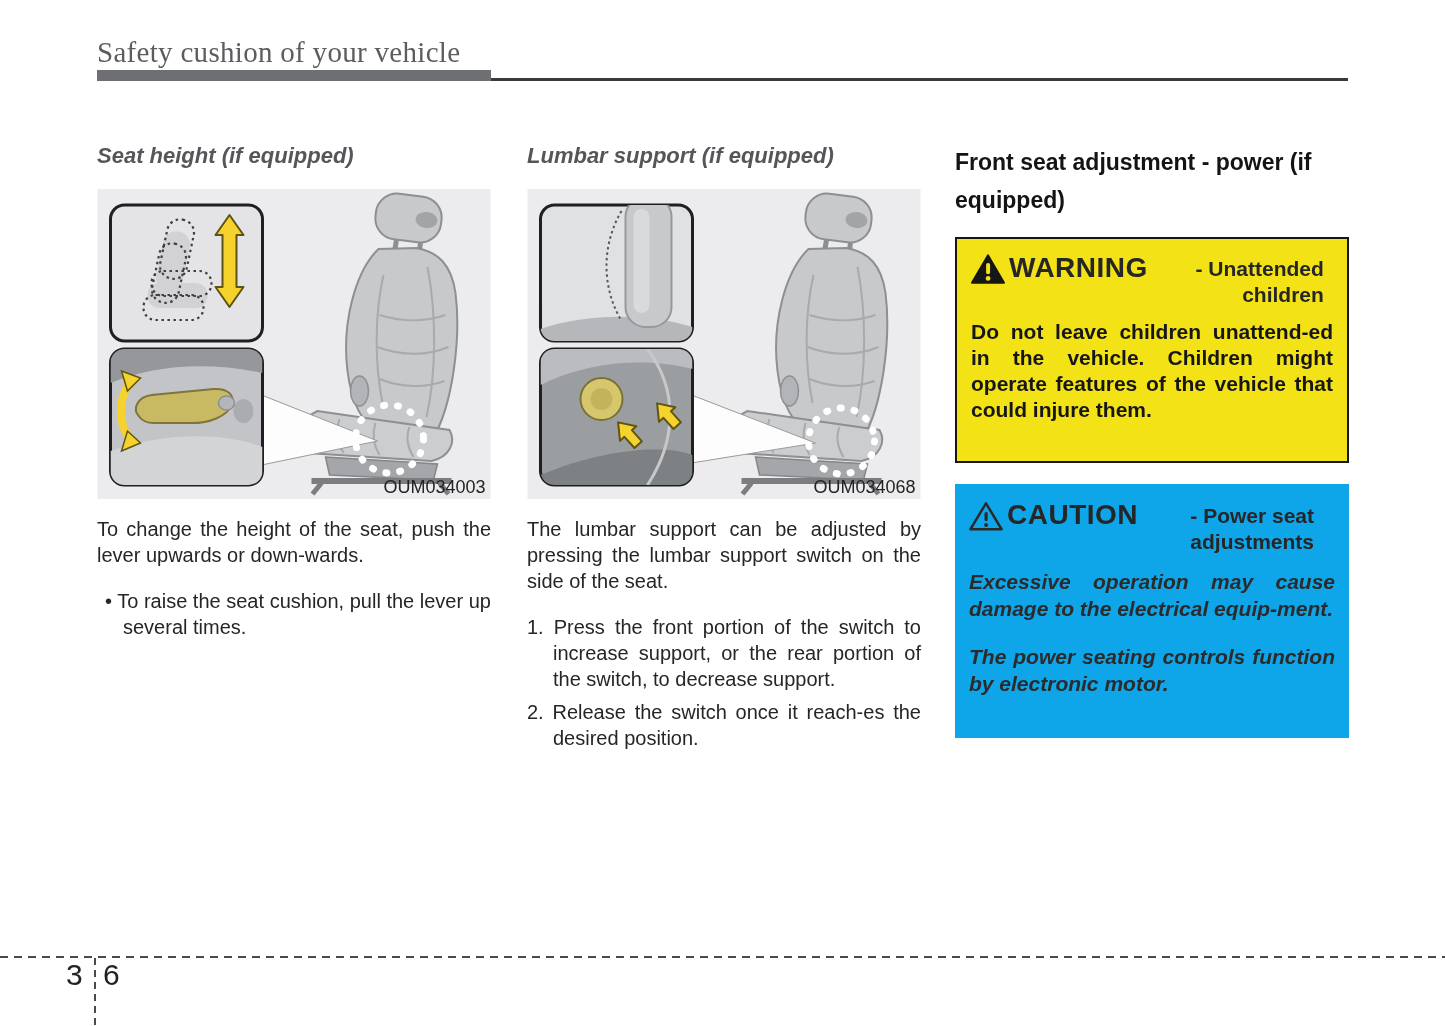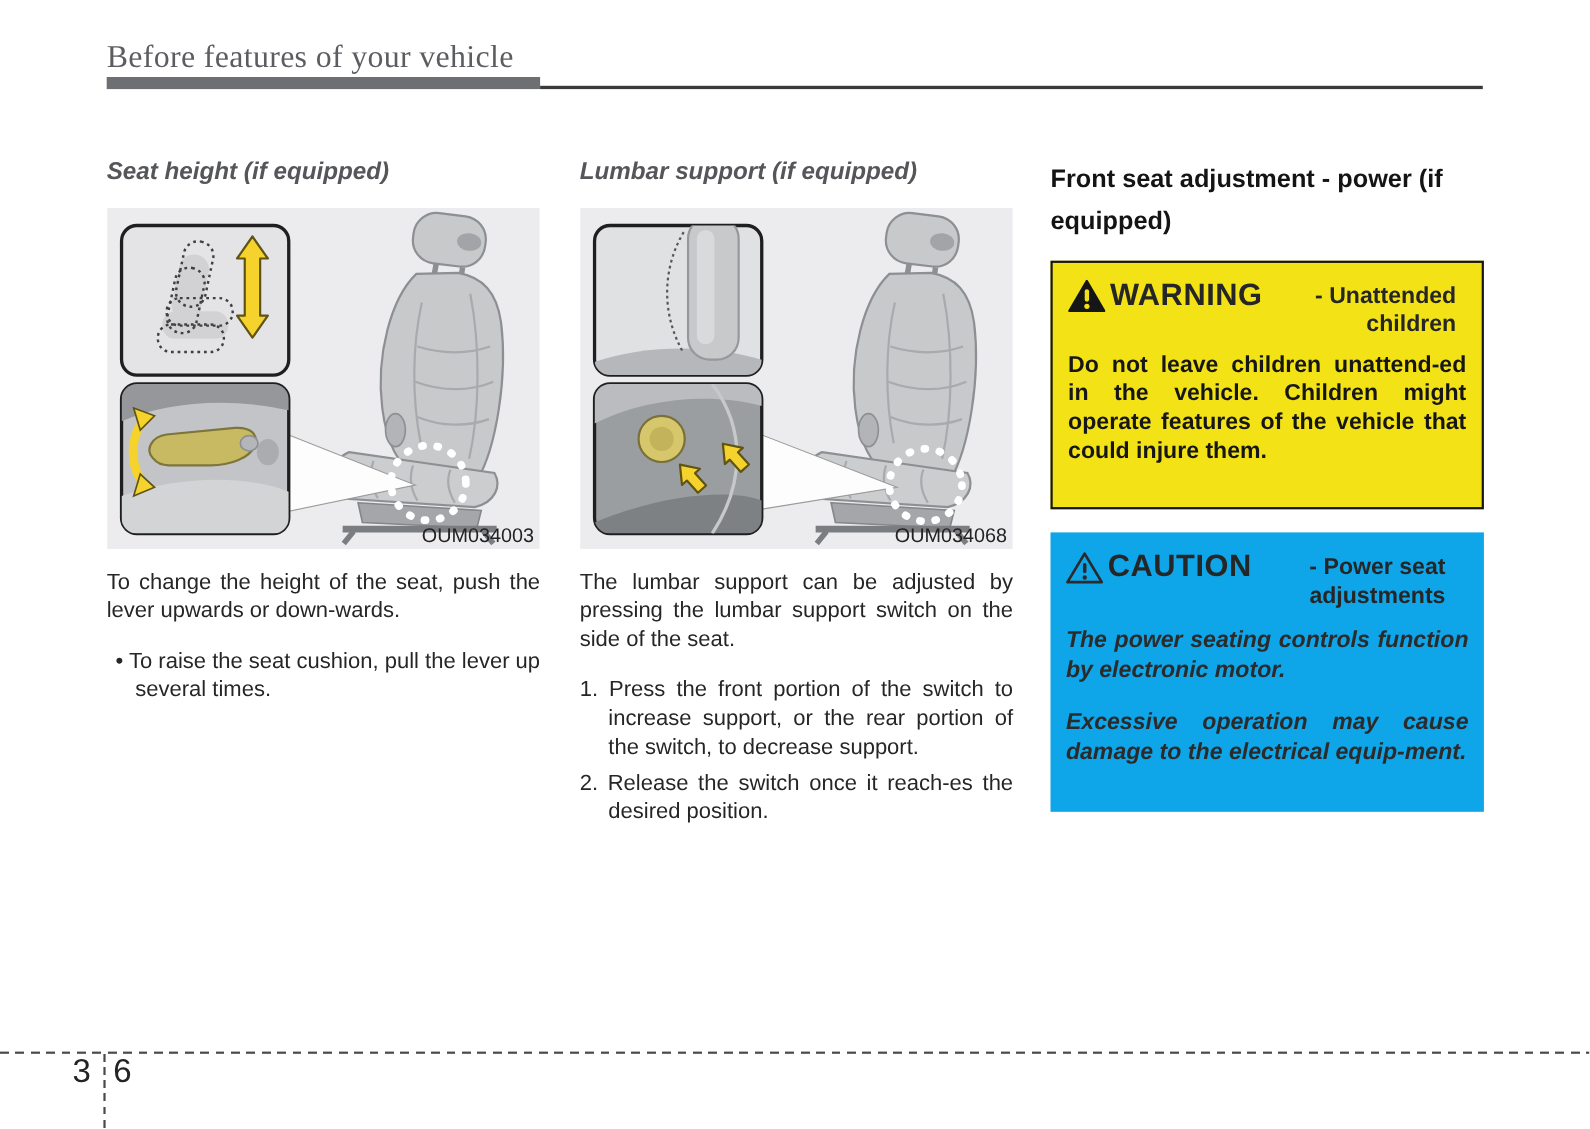--- a/index.html
+++ b/index.html
@@ -75,21 +75,21 @@
       <path d="M42,292 l-9,11 M160,292 l9,11" stroke="#7b7d80" stroke-width="5" fill="none"></path>
     </g>
     <g id="block-arrow">
       <polygon points="0,-17 11,-2 5,-2 5,13 -5,13 -5,-2 -11,-2" fill="#f5d32c" stroke="#5f5414" stroke-width="2" stroke-linejoin="round"></polygon>
     </g>
   </defs>
 </svg>
 
 <div>
 
-  <div class="header-title">Before features of your vehicle</div>
+  <div class="header-title">Safety cushion of your vehicle</div>
   <div class="header-bar"></div>
   <div class="header-rule"></div>
 
   <div class="col col1">
     <h3 class="col-heading">Seat height (if equipped)</h3>
 
     <svg class="figure" viewBox="0 0 393 310">
       <rect width="393" height="310" fill="#ececee"></rect>
       <use href="#car-seat" x="182" y="2"></use>
       <polygon points="164,206 164,276 280,252" fill="#fdfdfd" stroke="#9a9a9a" stroke-width="1"></polygon>
@@ -197,22 +197,22 @@
         <span class="box-sign">
           <svg width="34" height="31" viewBox="0 0 36 32">
             <path d="M18,2 L34.5,29.5 L1.5,29.5 Z" fill="none" stroke="#2a2a2a" stroke-width="2.6" stroke-linejoin="round"></path>
             <rect x="16.4" y="11" width="3.4" height="10" rx="1.7" fill="#2a2a2a"></rect>
             <circle cx="18.1" cy="25" r="2.1" fill="#2a2a2a"></circle>
           </svg>
         </span>
         <span class="box-label">CAUTION</span>
         <span class="box-topic">- Power seat adjustments</span>
       </div>
+      <p class="caution-body">Excessive operation may cause damage to the electrical equip-ment.</p>
       <p class="caution-body">The power seating controls function by electronic motor.</p>
-      <p class="caution-body">Excessive operation may cause damage to the electrical equip-ment.</p>
     </div>
   </div>
 
   <div class="footer-dash-h"></div>
   <div class="footer-dash-v"></div>
   <div class="footer-num footer-chapter">3</div>
   <div class="footer-num footer-page">6</div>
 
 </div>
 

